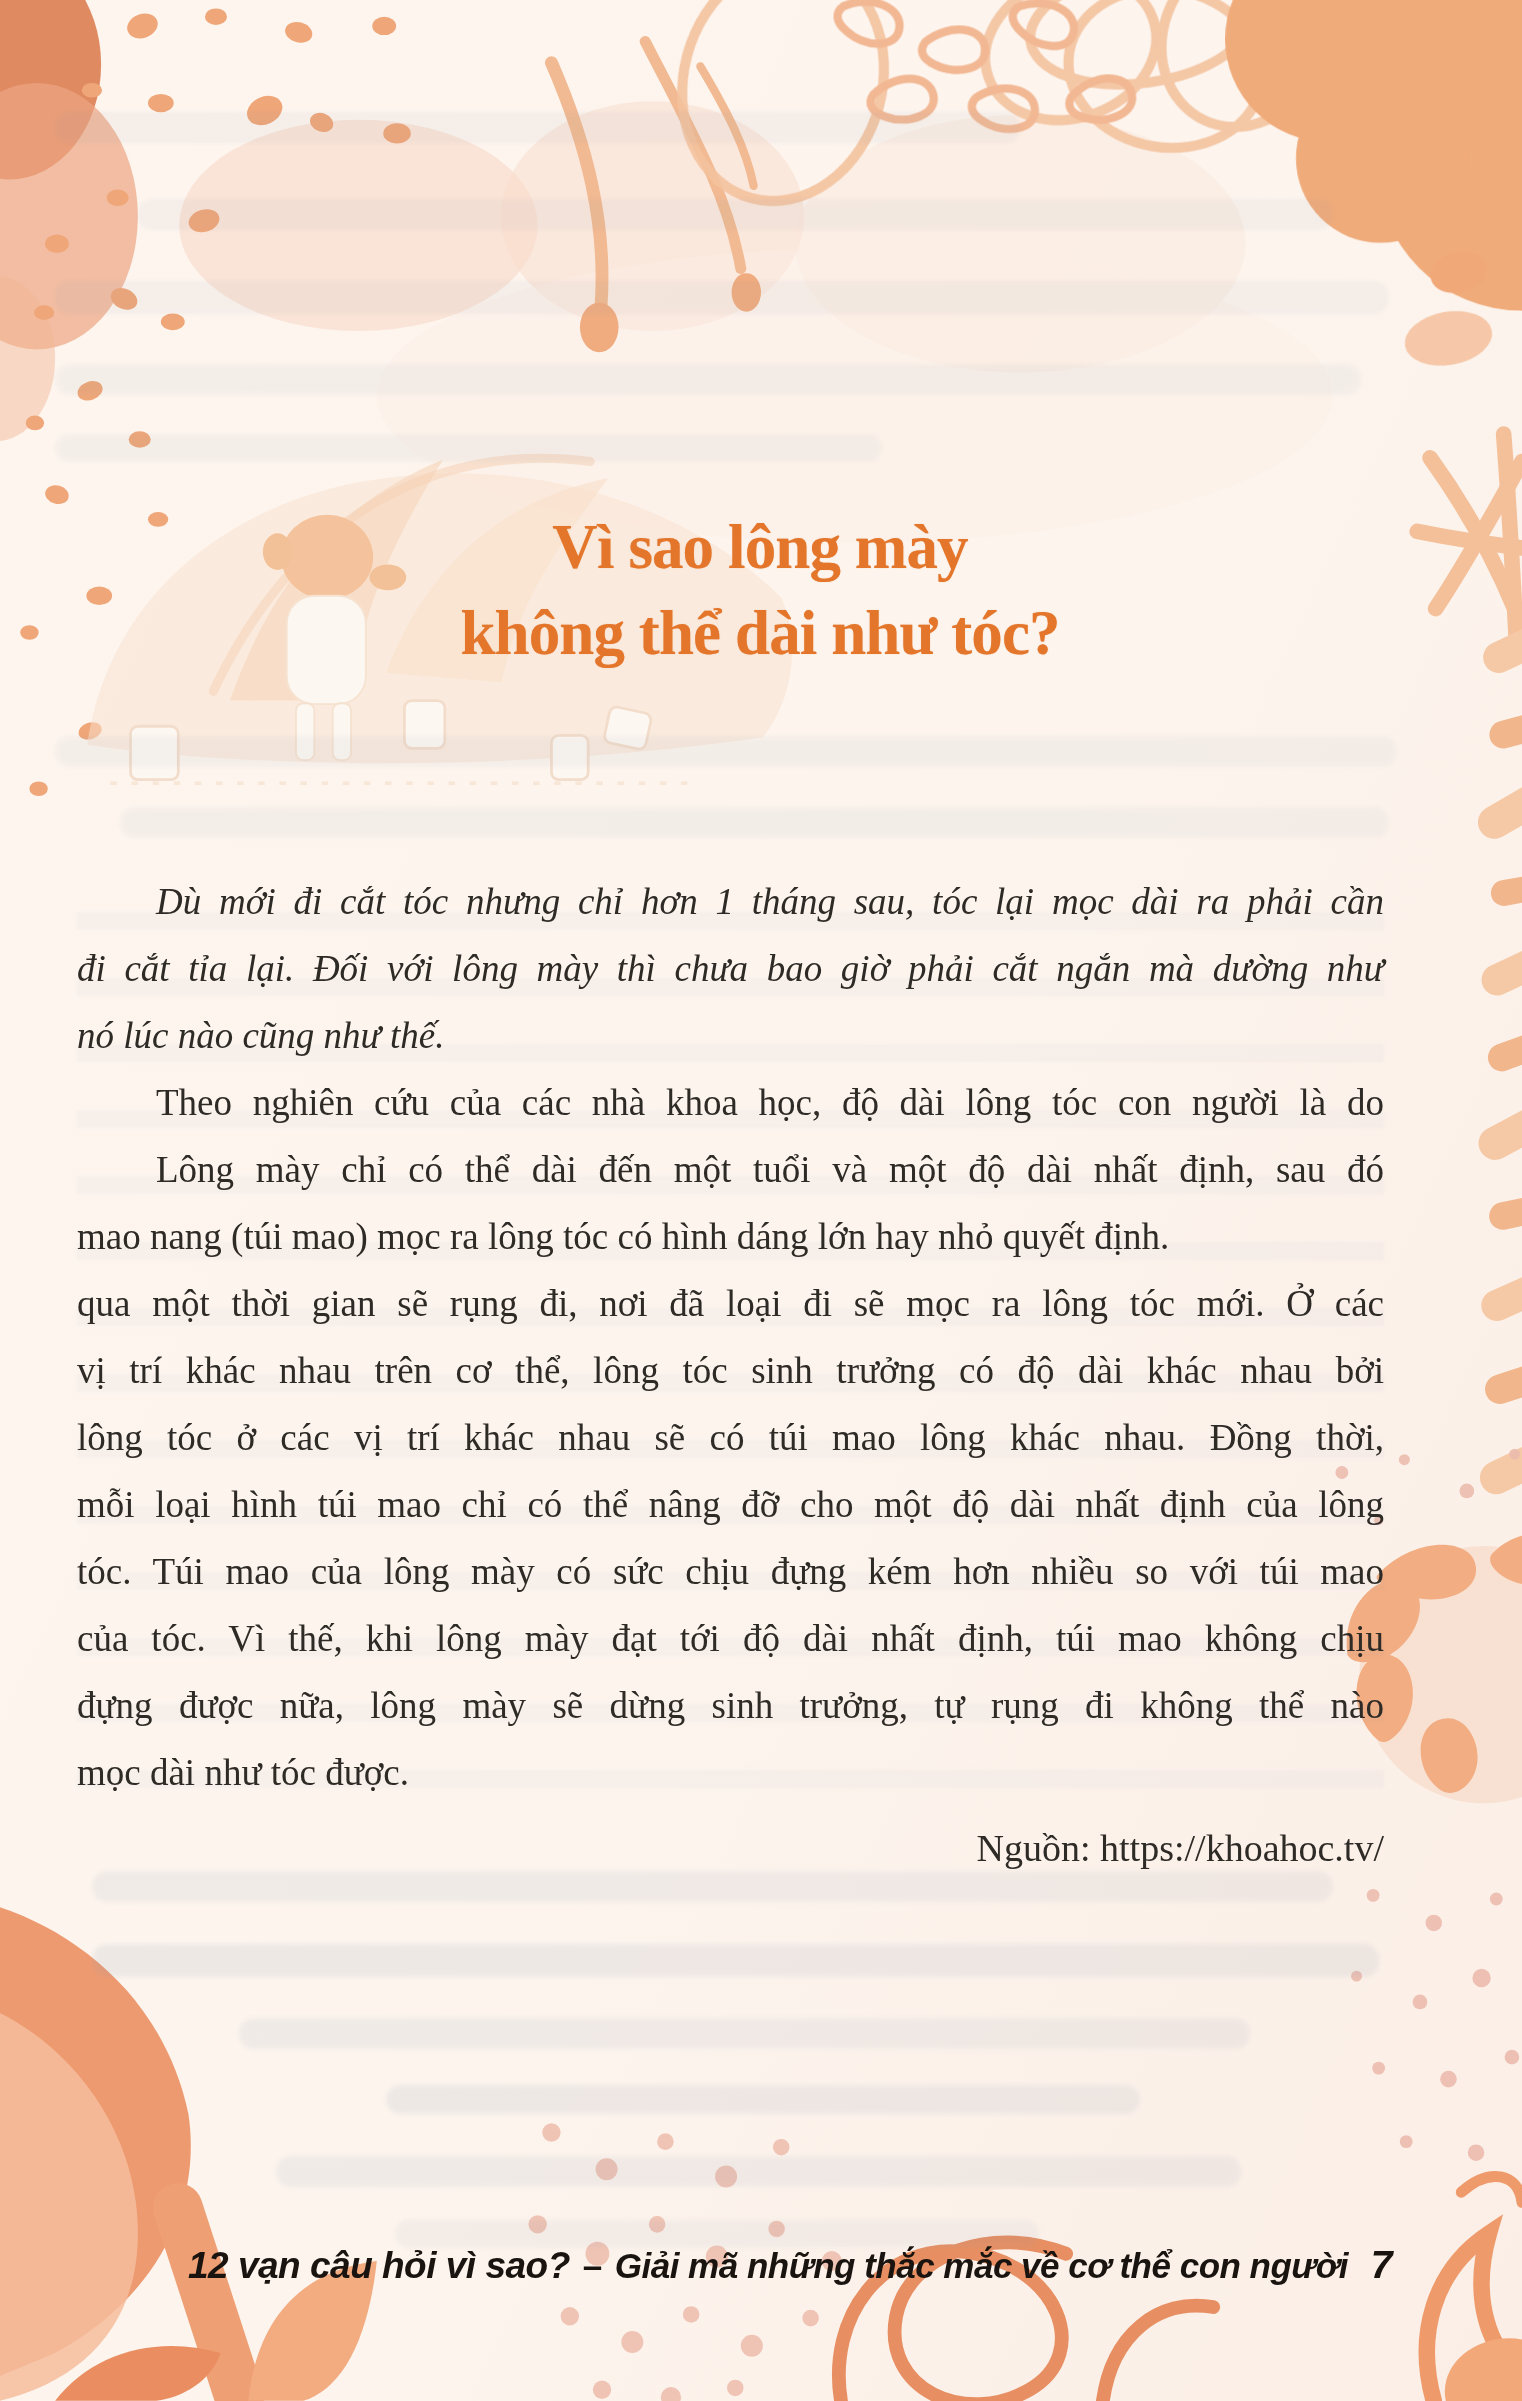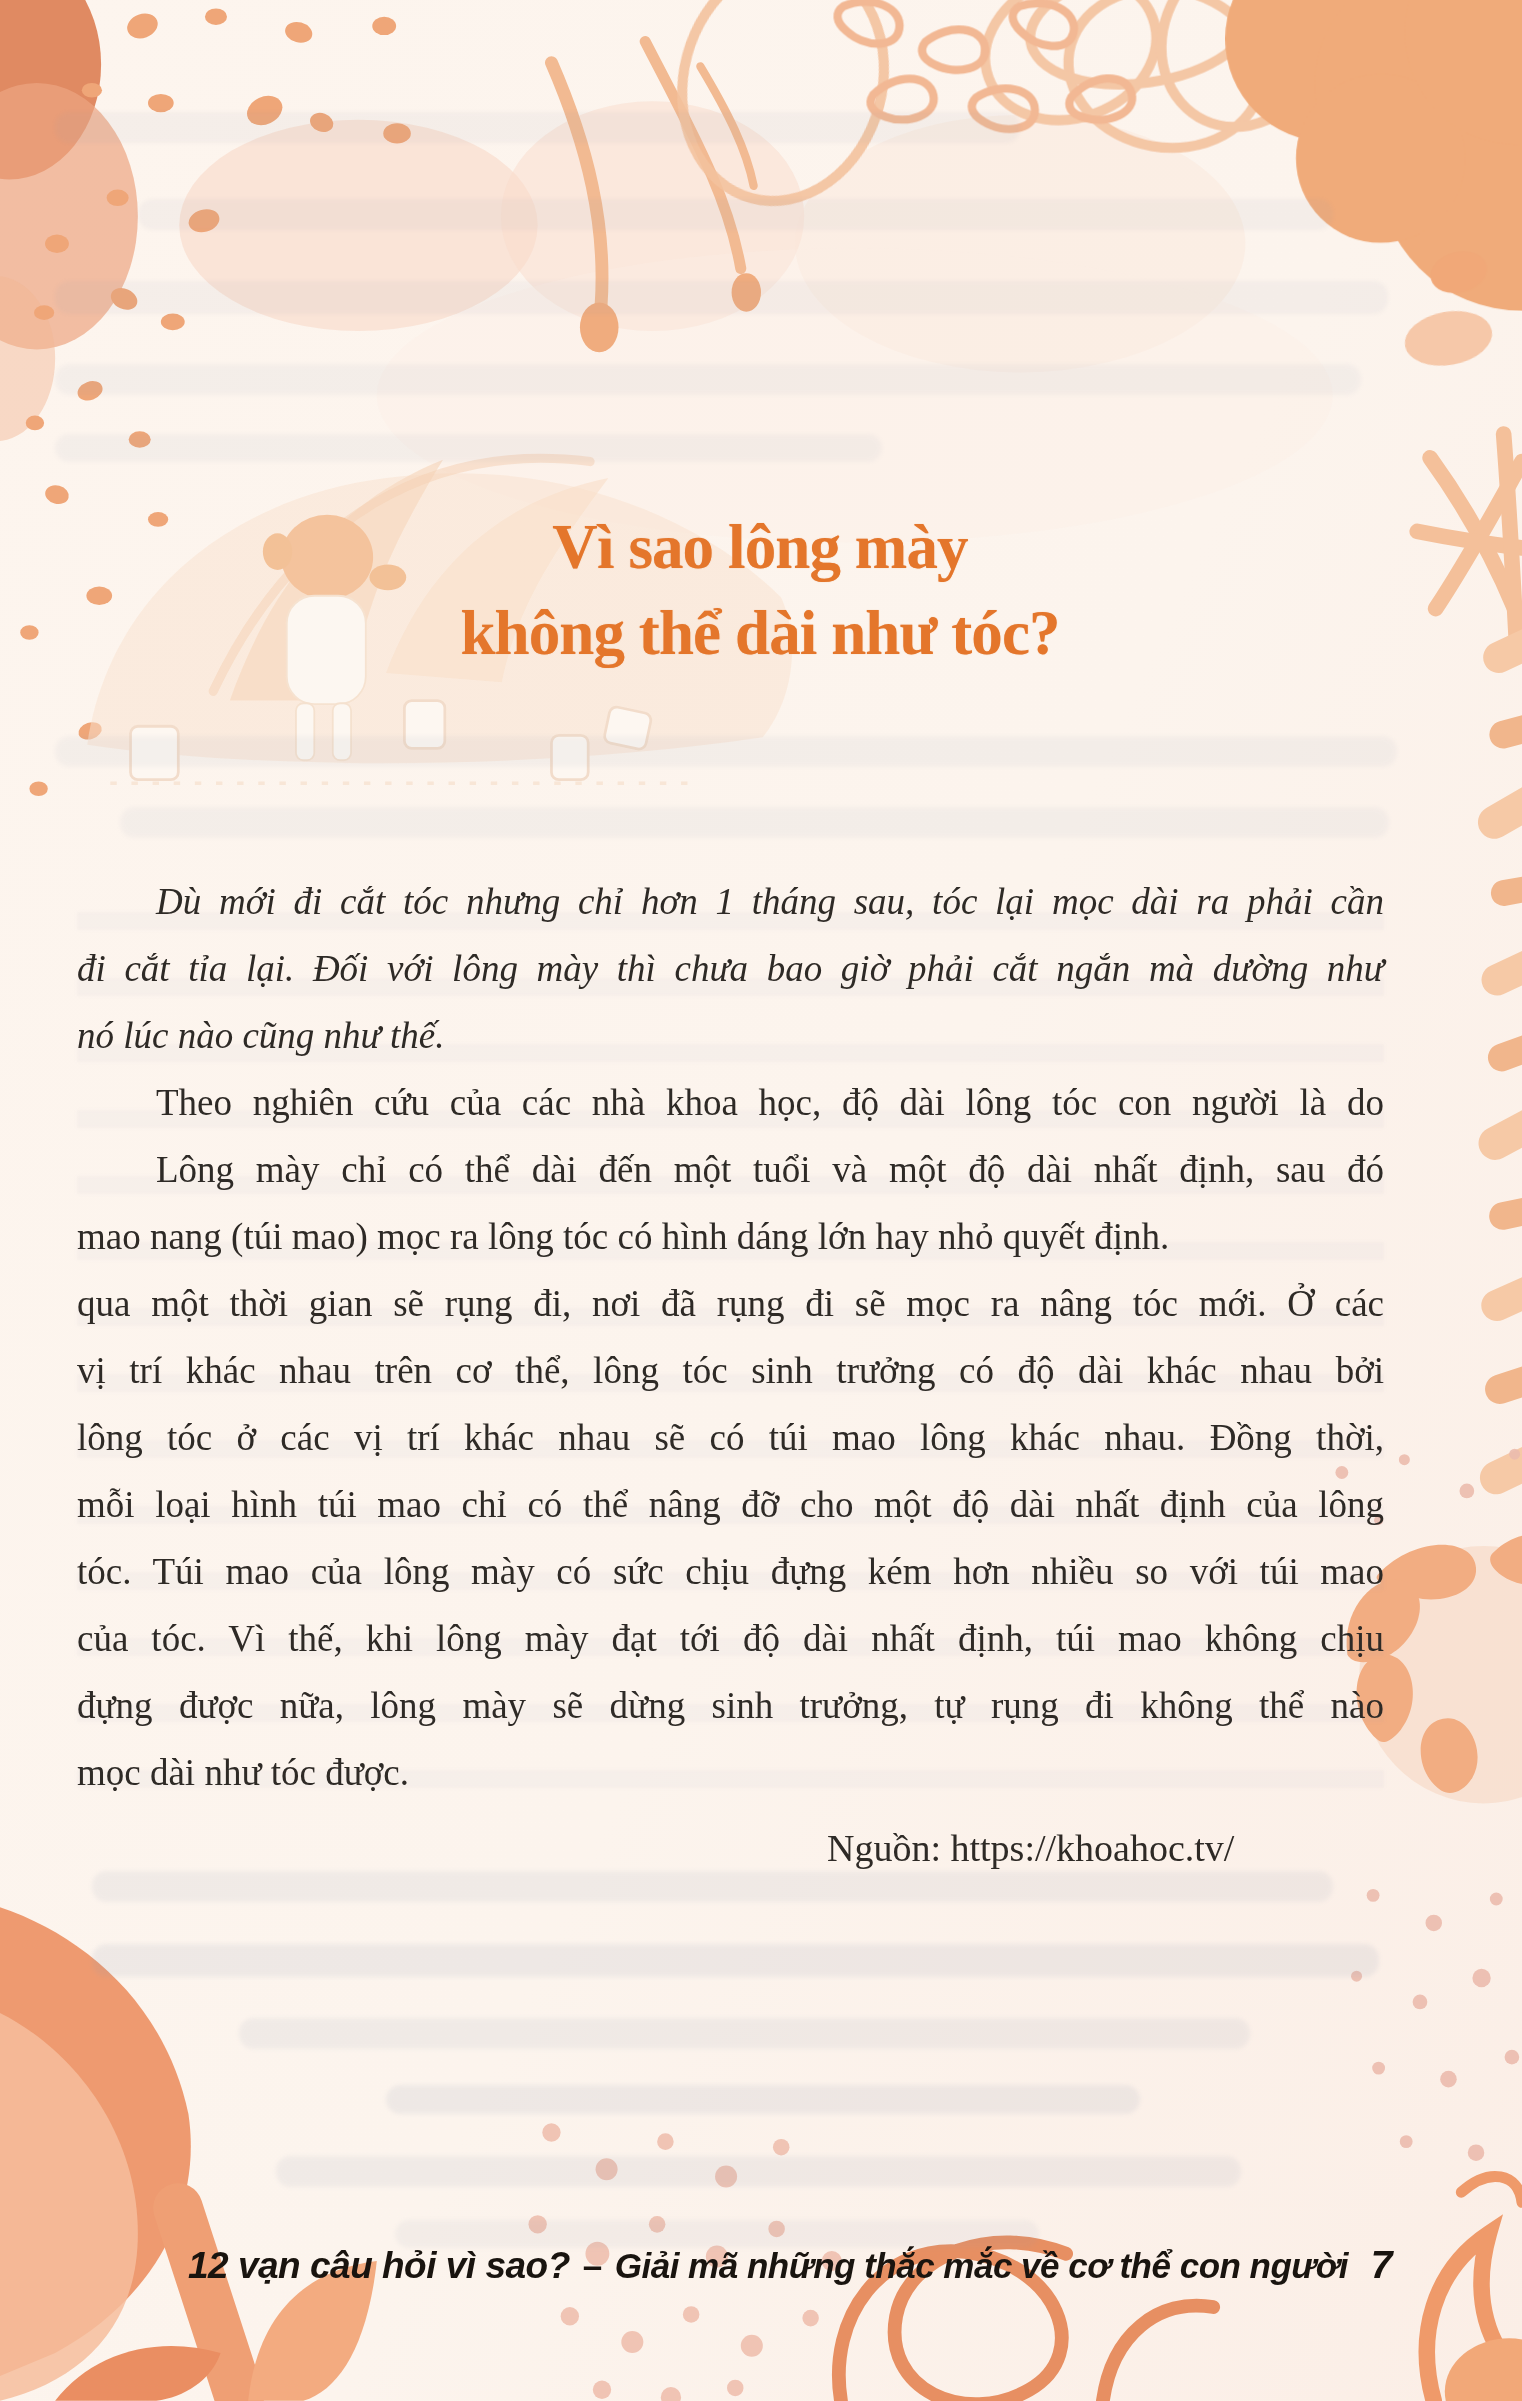--- a/index.html
+++ b/index.html
@@ -37,21 +37,21 @@
   }
   .body-text .line{
     text-align:justify;text-align-last:justify;
     white-space:normal;height:67px;overflow:visible;
   }
   .body-text .line.last{text-align:left;text-align-last:auto;}
   .body-text .line.first{text-indent:79px;}
   .body-text .line.italic{font-style:italic;}
   .source{
     position:absolute;left:827px;top:1826px;width:557px;
-    font-size:38px;color:#2e2a26;
+    text-align:right;font-size:38px;color:#2e2a26;
   }
   .footer{
     position:absolute;left:188px;top:2243px;width:1204px;
     display:flex;align-items:baseline;white-space:nowrap;
     color:#19140f;
     font-family:"Liberation Sans","DejaVu Sans",sans-serif;
     font-size:35px;font-weight:bold;letter-spacing:-0.5px;
   }
   .footer .series{font-style:italic;font-size:37px;margin-right:13px;}
   .footer .sep{margin-right:13px;}
@@ -273,21 +273,21 @@
     <div>không thể dài như tóc?</div>
   </div>
 
   <div class="body-text">
       <div class="line italic first">Dù mới đi cắt tóc nhưng chỉ hơn 1 tháng sau, tóc lại mọc dài ra phải cần</div>
       <div class="line italic">đi cắt tỉa lại. Đối với lông mày thì chưa bao giờ phải cắt ngắn mà dường như</div>
       <div class="line italic last">nó lúc nào cũng như thế.</div>
       <div class="line first">Theo nghiên cứu của các nhà khoa học, độ dài lông tóc con người là do</div>
       <div class="line first">Lông mày chỉ có thể dài đến một tuổi và một độ dài nhất định, sau đó</div>
       <div class="line last">mao nang (túi mao) mọc ra lông tóc có hình dáng lớn hay nhỏ quyết định.</div>
-      <div class="line">qua một thời gian sẽ rụng đi, nơi đã rụng đi sẽ mọc ra nâng tóc mới. Ở các</div>
+      <div class="line">qua một thời gian sẽ rụng đi, nơi đã loại đi sẽ mọc ra lông tóc mới. Ở các</div>
       <div class="line">vị trí khác nhau trên cơ thể, lông tóc sinh trưởng có độ dài khác nhau bởi</div>
       <div class="line">lông tóc ở các vị trí khác nhau sẽ có túi mao lông khác nhau. Đồng thời,</div>
       <div class="line">mỗi loại hình túi mao chỉ có thể nâng đỡ cho một độ dài nhất định của lông</div>
       <div class="line">tóc. Túi mao của lông mày có sức chịu đựng kém hơn nhiều so với túi mao</div>
       <div class="line">của tóc. Vì thế, khi lông mày đạt tới độ dài nhất định, túi mao không chịu</div>
       <div class="line">đựng được nữa, lông mày sẽ dừng sinh trưởng, tự rụng đi không thể nào</div>
       <div class="line last">mọc dài như tóc được.</div>
     </div>
 
   <div class="source">Nguồn: https://khoahoc.tv/</div>

